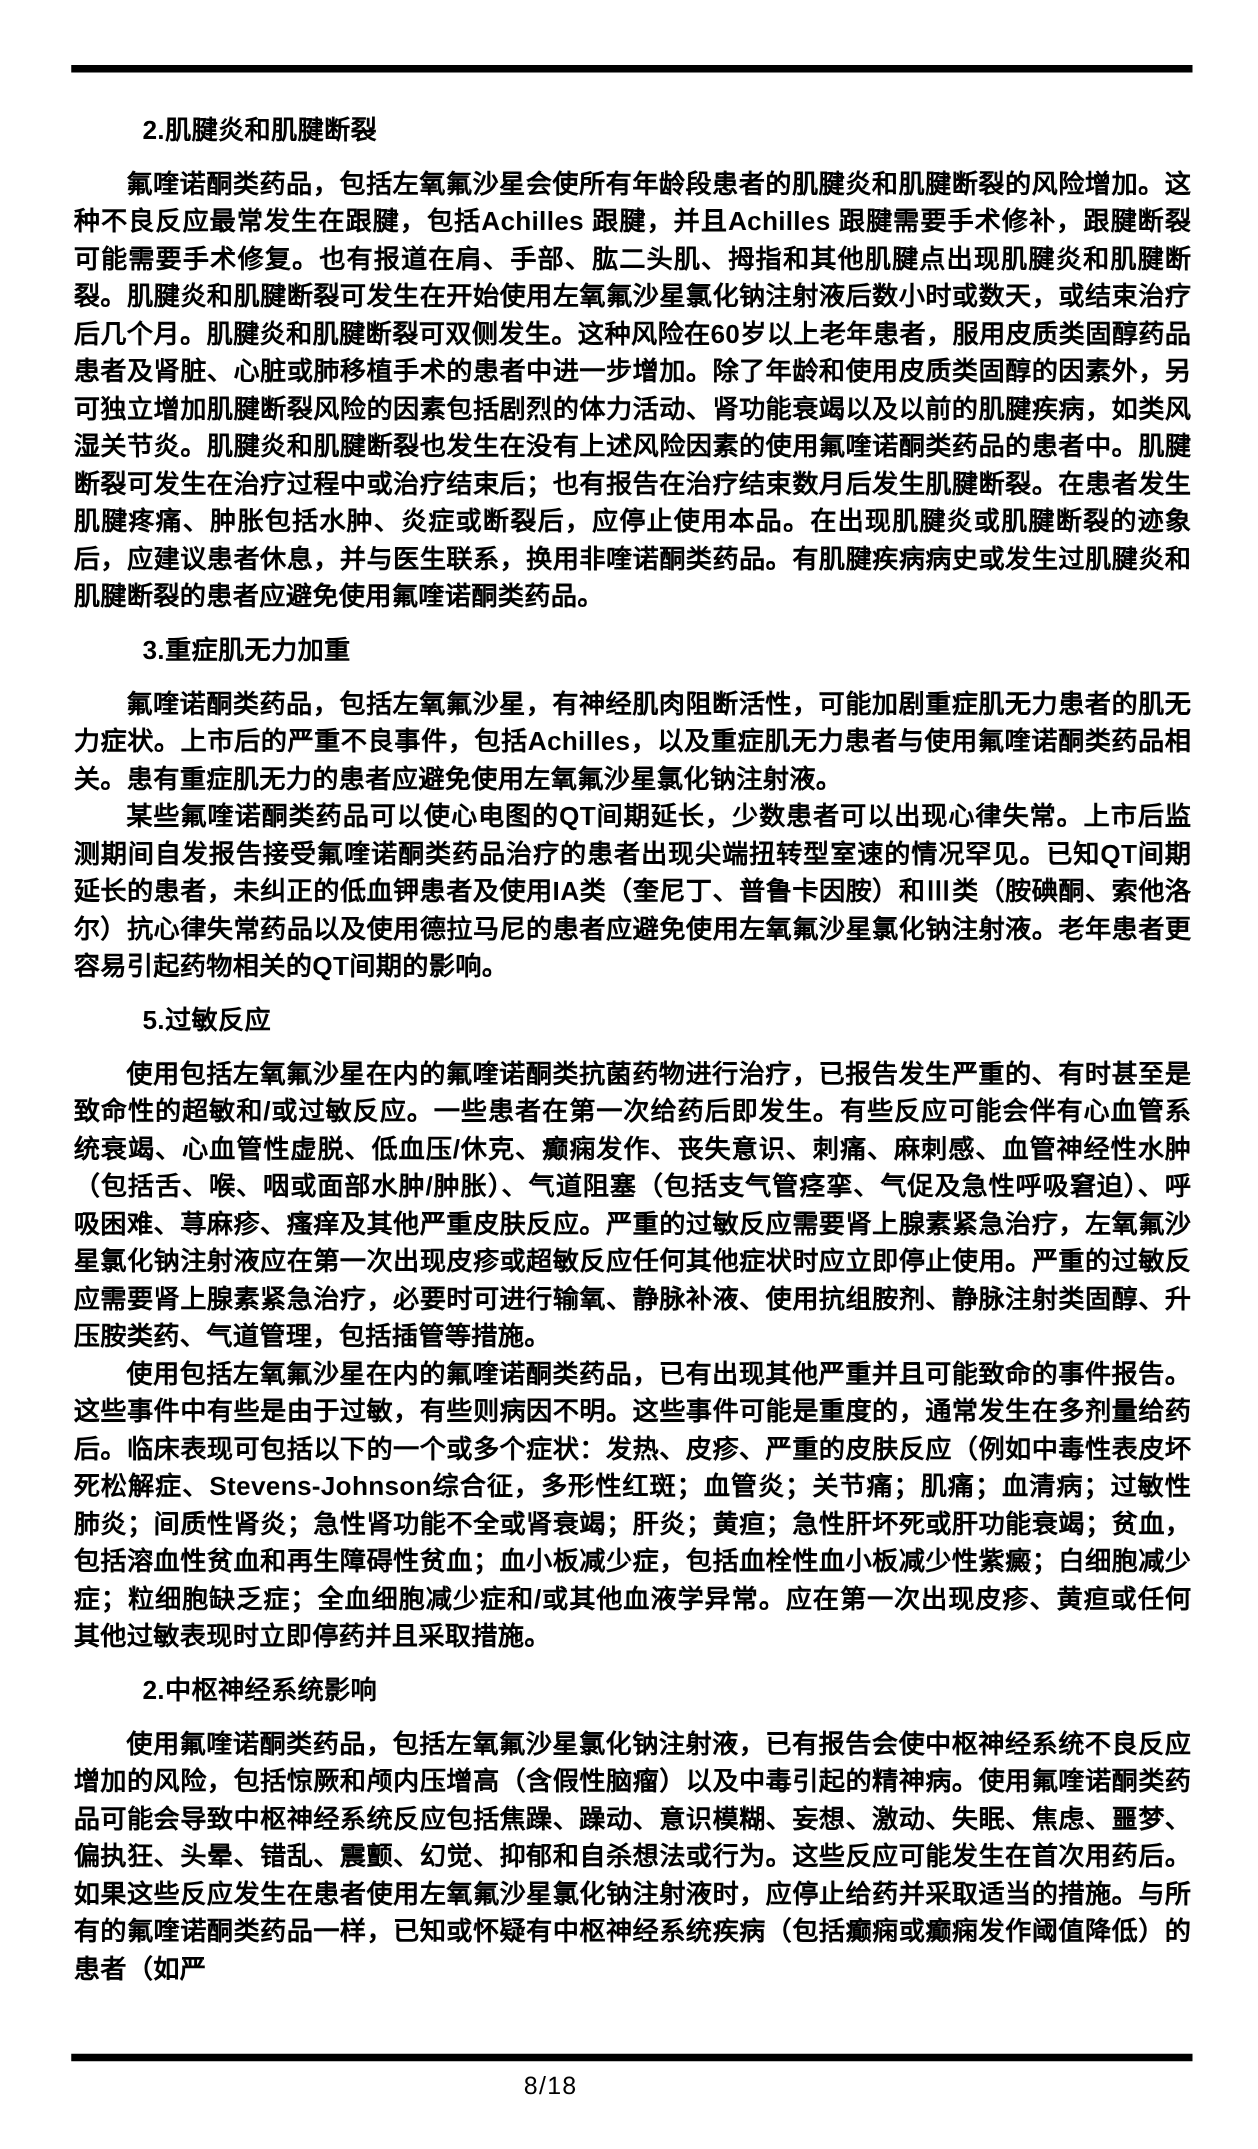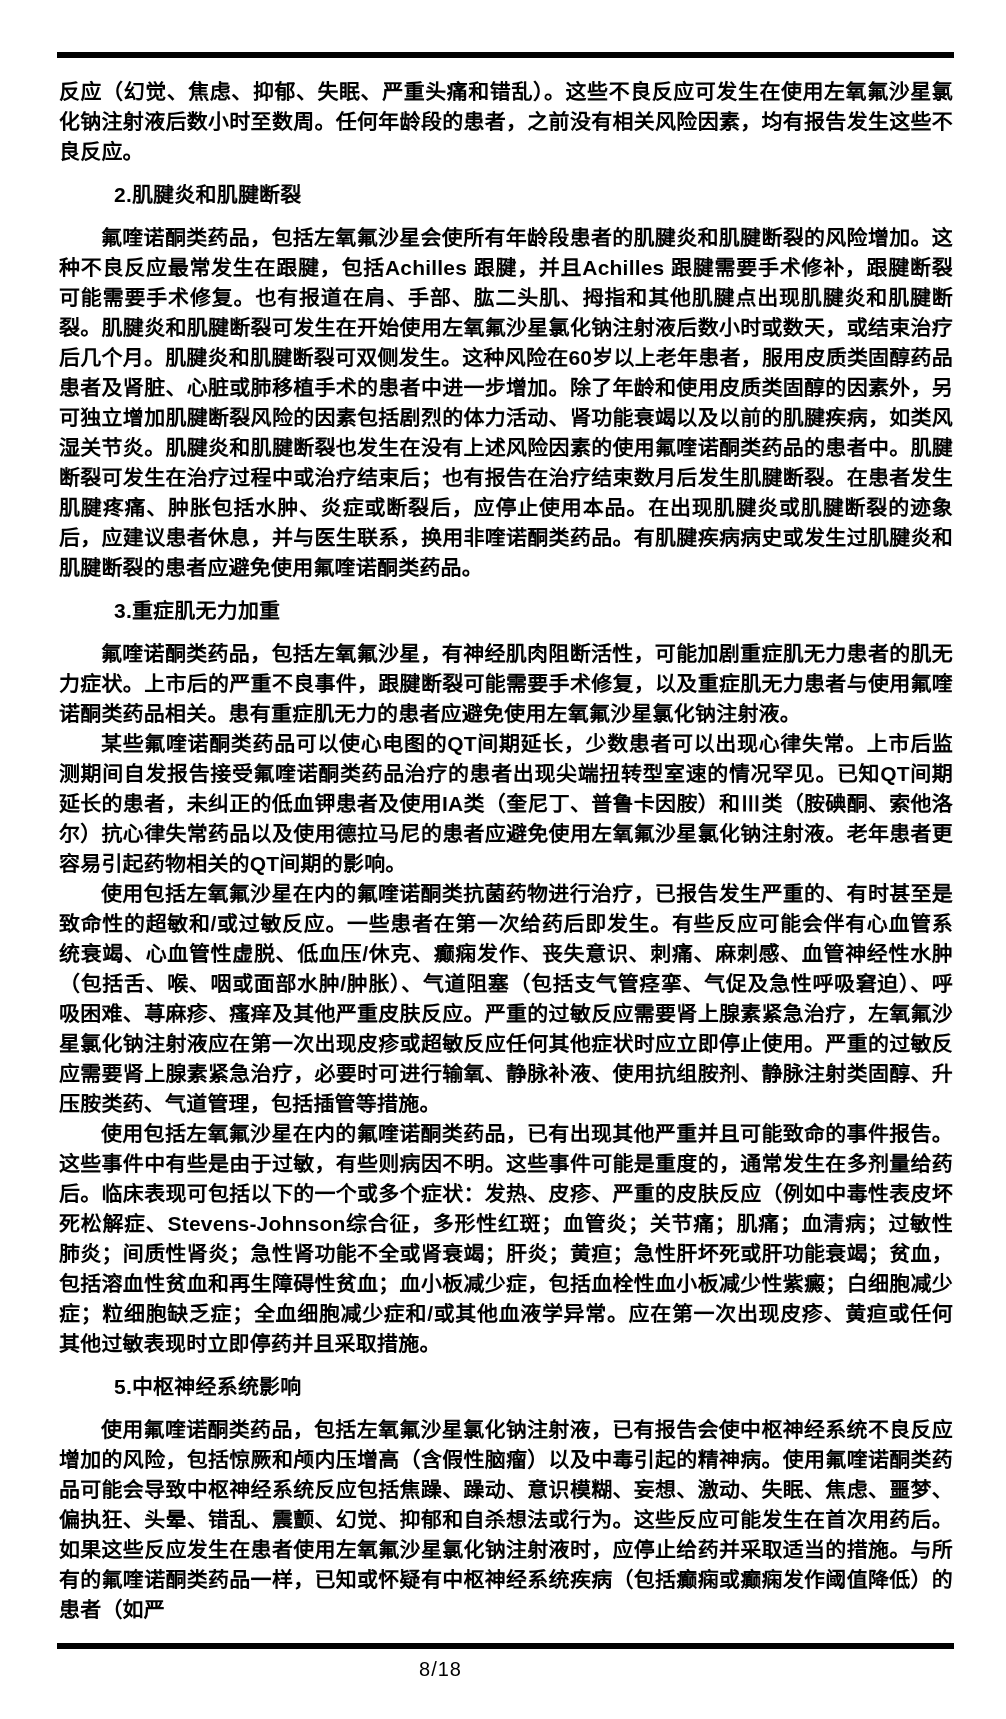--- a/index.html
+++ b/index.html
@@ -62,28 +62,28 @@
     letter-spacing: 1px;
   }
 </style>
 </head>
 <body>
 
 <div class="page">
   <div class="rule top"></div>
 
   <div class="doc-body">
-      <p class="paragraph no-indent">反应（幻觉、焦虑、抑郁、失眠、严重头痛和错乱）。这些不良反应可发生在使用左氧氟沙星氯化钠注射液后数小时至数周。任何年龄段的患者，之前没有相关风险因素，均有报告发生这些不良反应。</p>
       <h3 class="heading">2.肌腱炎和肌腱断裂</h3>
       <p class="paragraph">氟喹诺酮类药品，包括左氧氟沙星会使所有年龄段患者的肌腱炎和肌腱断裂的风险增加。这种不良反应最常发生在跟腱，包括Achilles 跟腱，并且Achilles 跟腱需要手术修补，跟腱断裂可能需要手术修复。也有报道在肩、手部、肱二头肌、拇指和其他肌腱点出现肌腱炎和肌腱断裂。肌腱炎和肌腱断裂可发生在开始使用左氧氟沙星氯化钠注射液后数小时或数天，或结束治疗后几个月。肌腱炎和肌腱断裂可双侧发生。这种风险在60岁以上老年患者，服用皮质类固醇药品患者及肾脏、心脏或肺移植手术的患者中进一步增加。除了年龄和使用皮质类固醇的因素外，另可独立增加肌腱断裂风险的因素包括剧烈的体力活动、肾功能衰竭以及以前的肌腱疾病，如类风湿关节炎。肌腱炎和肌腱断裂也发生在没有上述风险因素的使用氟喹诺酮类药品的患者中。肌腱断裂可发生在治疗过程中或治疗结束后；也有报告在治疗结束数月后发生肌腱断裂。在患者发生肌腱疼痛、肿胀包括水肿、炎症或断裂后，应停止使用本品。在出现肌腱炎或肌腱断裂的迹象后，应建议患者休息，并与医生联系，换用非喹诺酮类药品。有肌腱疾病病史或发生过肌腱炎和肌腱断裂的患者应避免使用氟喹诺酮类药品。</p>
       <h3 class="heading">3.重症肌无力加重</h3>
-      <p class="paragraph">氟喹诺酮类药品，包括左氧氟沙星，有神经肌肉阻断活性，可能加剧重症肌无力患者的肌无力症状。上市后的严重不良事件，跟腱断裂可能需要手术修复，以及重症肌无力患者与使用氟喹诺酮类药品相关。患有重症肌无力的患者应避免使用左氧氟沙星氯化钠注射液。</p>
+      <p class="paragraph">氟喹诺酮类药品，包括左氧氟沙星，有神经肌肉阻断活性，可能加剧重症肌无力患者的肌无力症状。上市后的严重不良事件，包括Achilles，以及重症肌无力患者与使用氟喹诺酮类药品相关。患有重症肌无力的患者应避免使用左氧氟沙星氯化钠注射液。</p>
       <p class="paragraph">某些氟喹诺酮类药品可以使心电图的QT间期延长，少数患者可以出现心律失常。上市后监测期间自发报告接受氟喹诺酮类药品治疗的患者出现尖端扭转型室速的情况罕见。已知QT间期延长的患者，未纠正的低血钾患者及使用IA类（奎尼丁、普鲁卡因胺）和Ⅲ类（胺碘酮、索他洛尔）抗心律失常药品以及使用德拉马尼的患者应避免使用左氧氟沙星氯化钠注射液。老年患者更容易引起药物相关的QT间期的影响。</p>
+      <h3 class="heading">5.过敏反应</h3>
       <p class="paragraph">使用包括左氧氟沙星在内的氟喹诺酮类抗菌药物进行治疗，已报告发生严重的、有时甚至是致命性的超敏和/或过敏反应。一些患者在第一次给药后即发生。有些反应可能会伴有心血管系统衰竭、心血管性虚脱、低血压/休克、癫痫发作、丧失意识、刺痛、麻刺感、血管神经性水肿（包括舌、喉、咽或面部水肿/肿胀）、气道阻塞（包括支气管痉挛、气促及急性呼吸窘迫）、呼吸困难、荨麻疹、瘙痒及其他严重皮肤反应。严重的过敏反应需要肾上腺素紧急治疗，左氧氟沙星氯化钠注射液应在第一次出现皮疹或超敏反应任何其他症状时应立即停止使用。严重的过敏反应需要肾上腺素紧急治疗，必要时可进行输氧、静脉补液、使用抗组胺剂、静脉注射类固醇、升压胺类药、气道管理，包括插管等措施。</p>
       <p class="paragraph">使用包括左氧氟沙星在内的氟喹诺酮类药品，已有出现其他严重并且可能致命的事件报告。这些事件中有些是由于过敏，有些则病因不明。这些事件可能是重度的，通常发生在多剂量给药后。临床表现可包括以下的一个或多个症状：发热、皮疹、严重的皮肤反应（例如中毒性表皮坏死松解症、Stevens-Johnson综合征，多形性红斑；血管炎；关节痛；肌痛；血清病；过敏性肺炎；间质性肾炎；急性肾功能不全或肾衰竭；肝炎；黄疸；急性肝坏死或肝功能衰竭；贫血，包括溶血性贫血和再生障碍性贫血；血小板减少症，包括血栓性血小板减少性紫癜；白细胞减少症；粒细胞缺乏症；全血细胞减少症和/或其他血液学异常。应在第一次出现皮疹、黄疸或任何其他过敏表现时立即停药并且采取措施。</p>
-      <h3 class="heading">5.中枢神经系统影响</h3>
+      <h3 class="heading">2.中枢神经系统影响</h3>
       <p class="paragraph">使用氟喹诺酮类药品，包括左氧氟沙星氯化钠注射液，已有报告会使中枢神经系统不良反应增加的风险，包括惊厥和颅内压增高（含假性脑瘤）以及中毒引起的精神病。使用氟喹诺酮类药品可能会导致中枢神经系统反应包括焦躁、躁动、意识模糊、妄想、激动、失眠、焦虑、噩梦、偏执狂、头晕、错乱、震颤、幻觉、抑郁和自杀想法或行为。这些反应可能发生在首次用药后。如果这些反应发生在患者使用左氧氟沙星氯化钠注射液时，应停止给药并采取适当的措施。与所有的氟喹诺酮类药品一样，已知或怀疑有中枢神经系统疾病（包括癫痫或癫痫发作阈值降低）的患者（如严</p>
     </div>
 
   <div class="rule bottom"></div>
 
   <div class="page-footer">8/18</div>
 </div>
 
 </body></html>

